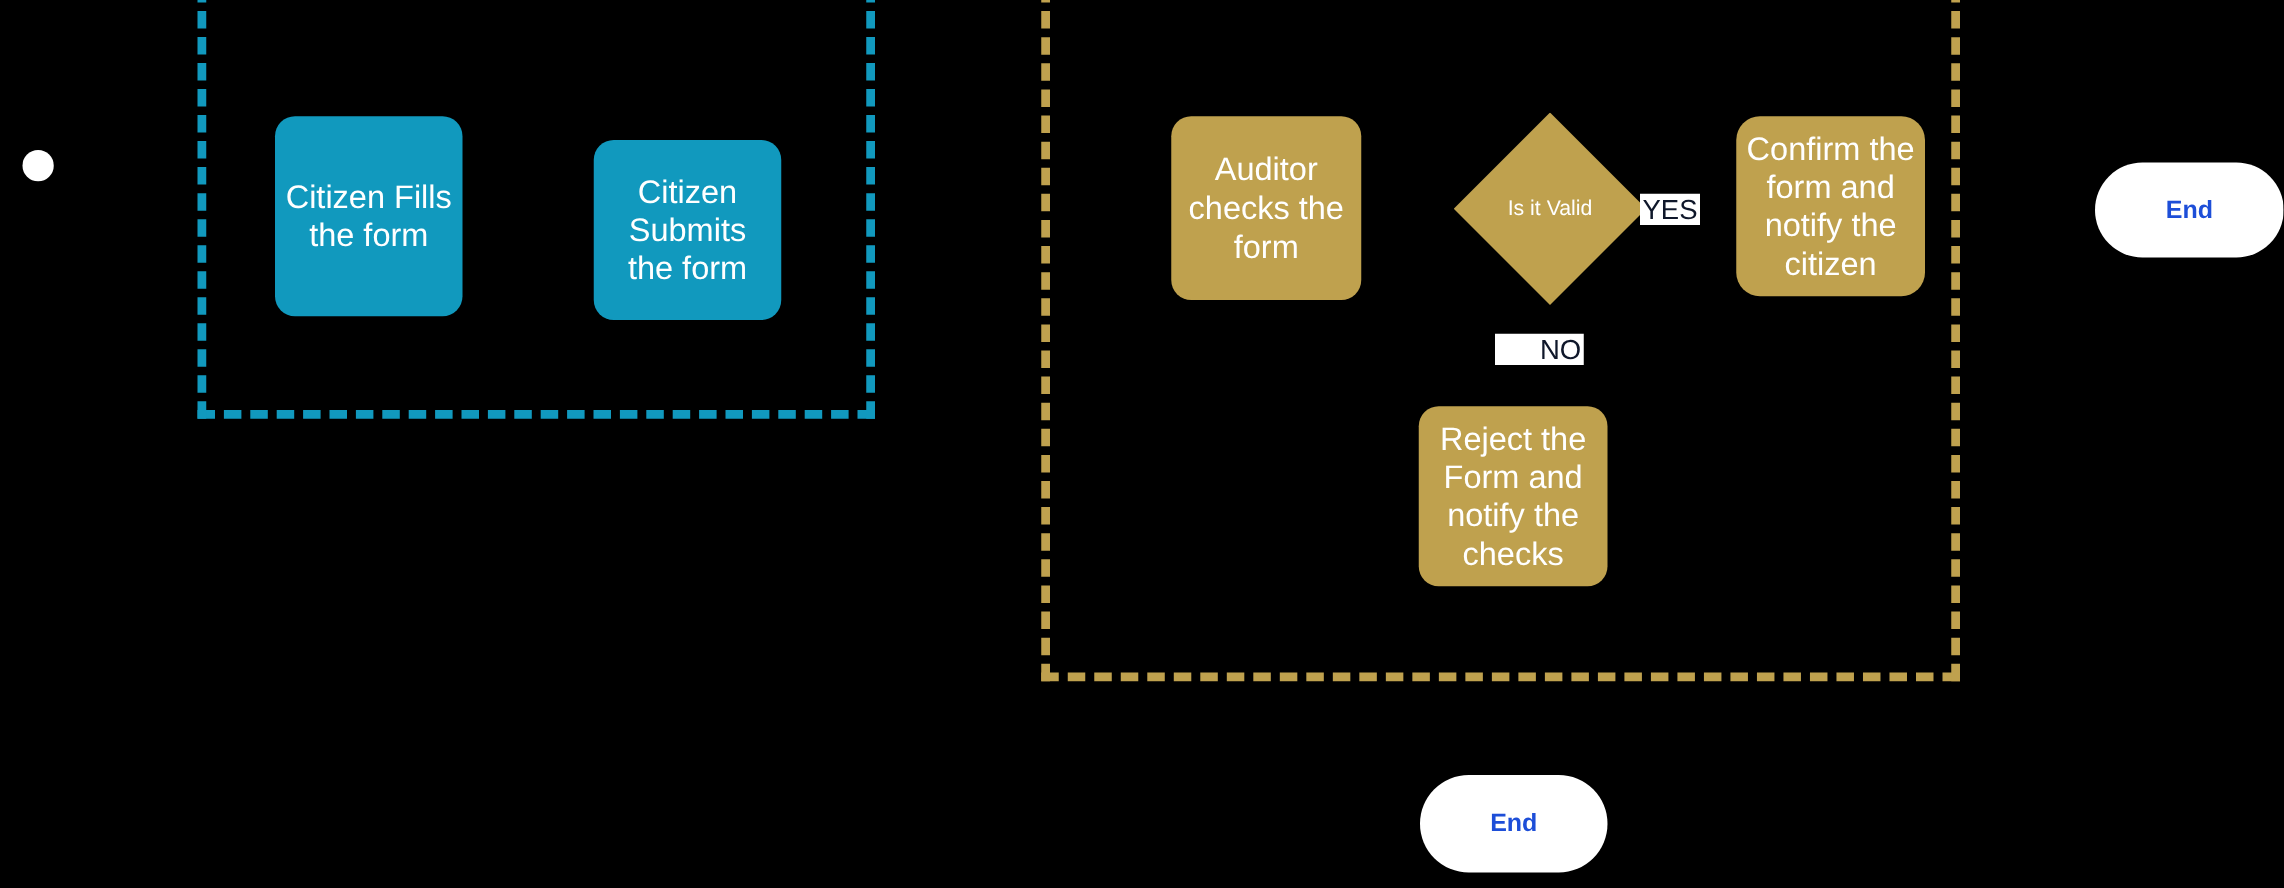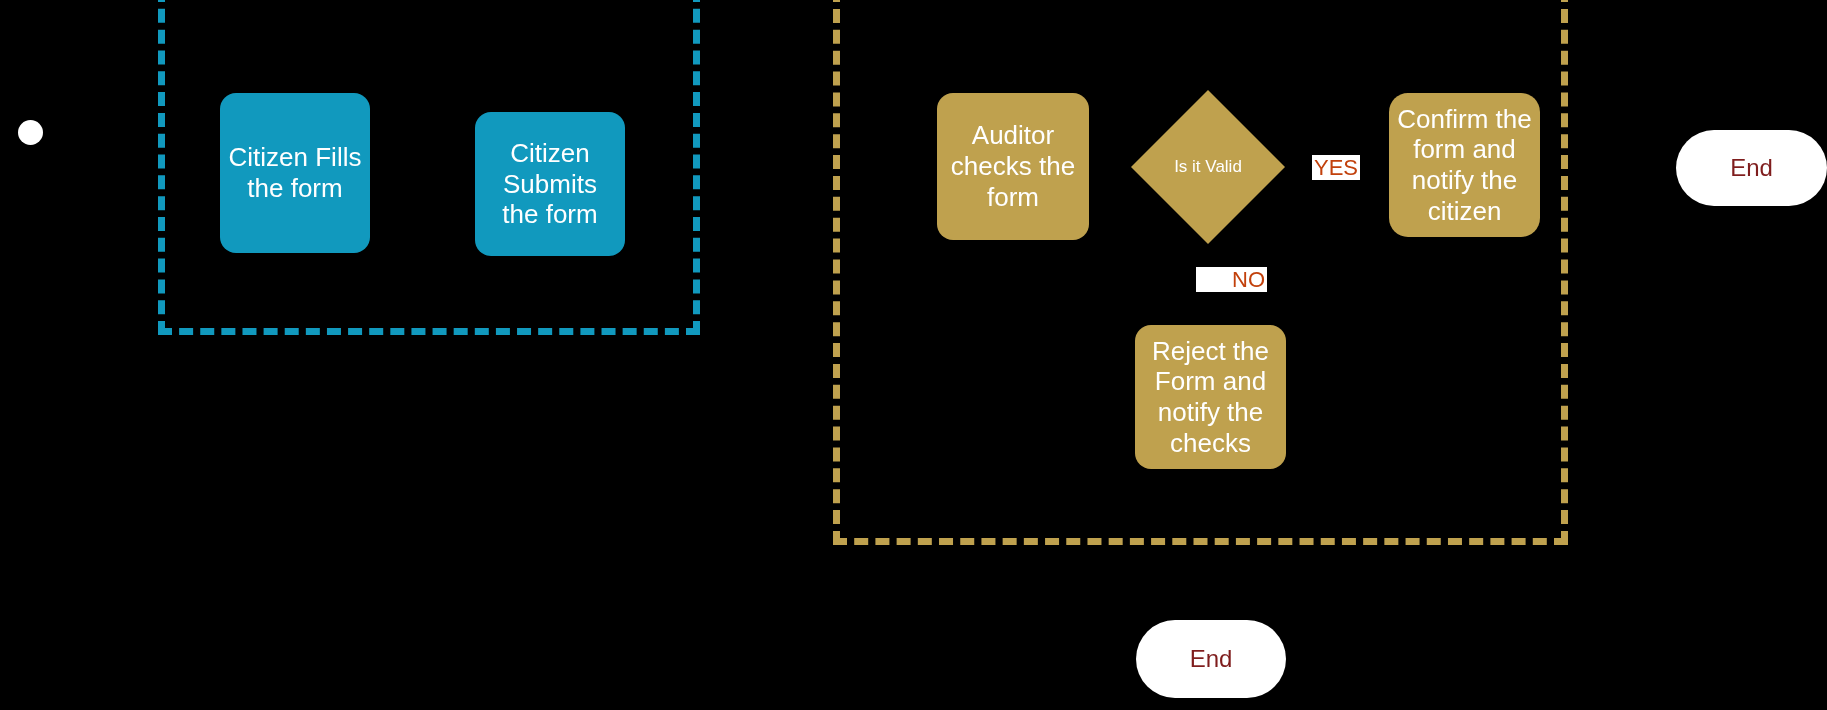--- a/index.html
+++ b/index.html
@@ -55,21 +55,21 @@
 
   .n-fill    { left: 220px;  top: 93px;  width: 150px; height: 160px; font-size: 26px; }
   .n-submit  { left: 475px;  top: 93px;  width: 150px; height: 144px; font-size: 26px; margin-top: 19px; }
   .n-auditor { left: 937px;  top: 93px;  width: 152px; height: 147px; font-size: 26px; }
   .n-confirm { left: 1389px; top: 93px;  width: 151px; height: 144px; font-size: 26px; border-radius: 19px; }
   .n-reject  { left: 1135px; top: 325px; width: 151px; height: 144px; font-size: 26px; }
 
   
   .diamond-wrap {
     position: absolute;
-    left: 1131px;
+    left: 1163px;
     top: 90px;
     width: 154px;
     height: 154px;
   }
   .diamond-shape {
     position: absolute;
     inset: 0;
     background: #BFA14E;
     clip-path: polygon(50% 0%, 100% 50%, 50% 100%, 0% 50%);
   }
@@ -93,35 +93,36 @@
     height: 25px;
     border-radius: 50%;
     background: #ffffff;
   }
 
   
   .terminator {
     position: absolute;
     box-sizing: border-box;
     background: #ffffff;
-    color: #7f1d1d;
+    color: #1d4ed8;
     border-radius: 999px;
     display: flex;
     align-items: center;
     justify-content: center;
-    font-size: 24px;
+    font-size: 20px;
+    font-weight: bold;
   }
   .t-right  { left: 1676px; top: 130px; width: 151px; height: 76px; }
   .t-bottom { left: 1136px; top: 620px; width: 150px; height: 78px; }
 
   
   .edge-label {
     position: absolute;
     background: #ffffff;
-    color: #c2410c;
+    color: #0f172a;
     font-size: 22px;
     line-height: 1.05;
     padding: 1px 2px;
     white-space: nowrap;
   }
   .lbl-yes { left: 1312px; top: 155px; }
   .lbl-no  { left: 1196px; top: 267px; padding-left: 36px; }
 </style>
 </head>
 <body>

